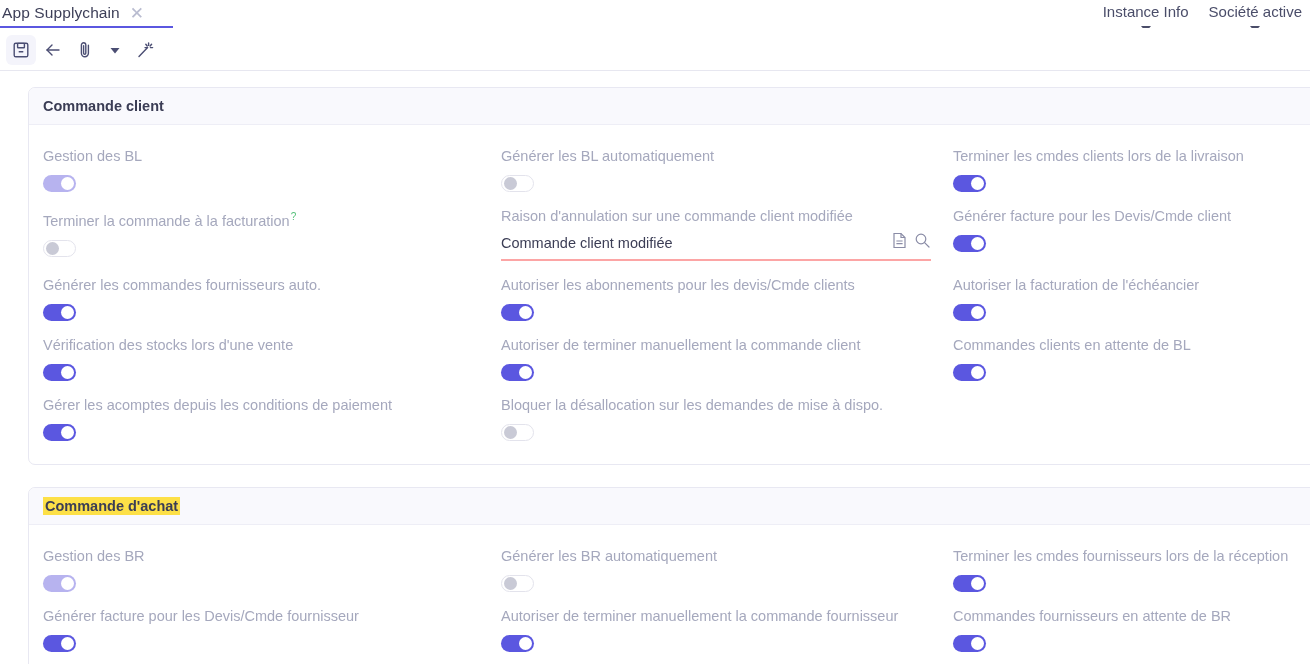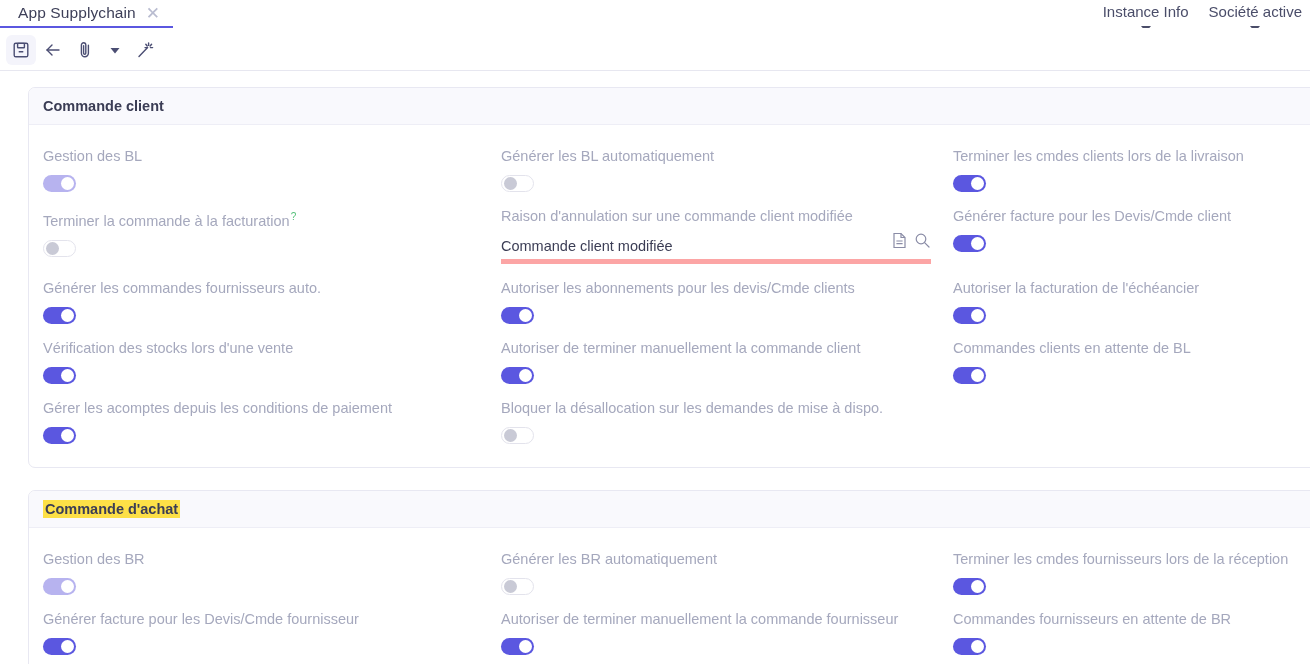--- a/index.html
+++ b/index.html
@@ -16,21 +16,21 @@
     position: relative;
     height: 28px;
     display: flex;
     align-items: flex-start;
     background: #ffffff;
   }
   .tab {
     display: flex;
     align-items: center;
     gap: 10px;
-    padding: 2px 18px 0 18px;
+    padding: 2px 18px 0 2px;
     height: 24px;
   }
   .tab-label {
     font-size: 15.5px;
     color: #3d3f58;
     letter-spacing: .1px;
     white-space: nowrap;
   }
   .tab-close {
     font-size: 17px;
@@ -180,24 +180,24 @@
   .toggle.off .knob {
     left: 2px; top: 1px;
     background: #c9cad6;
   }
 
   
   .inputwrap {
     margin-top: 6px;
     position: relative;
     width: 430px;
-    border-bottom: 5px solid #fca5a5;
+    border-bottom: 2px solid #fca5a5;
     padding-bottom: 5px;
     display: flex;
-    align-items: flex-end;
+    align-items: center;
   }
   .inputval {
     font-size: 14.5px;
     color: #3b3d55;
     flex: 1;
     white-space: nowrap;
     outline: none;
   }
   .inputicons {
     display: flex; gap: 7px; align-items: center;

